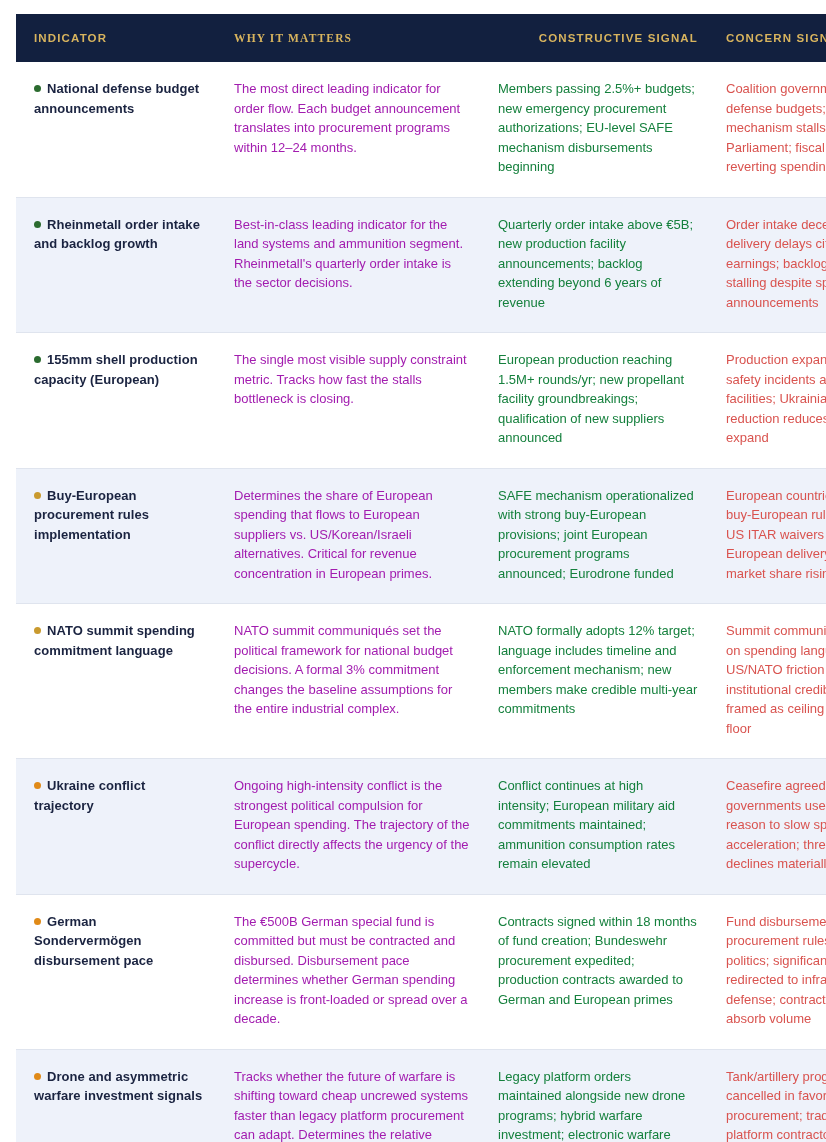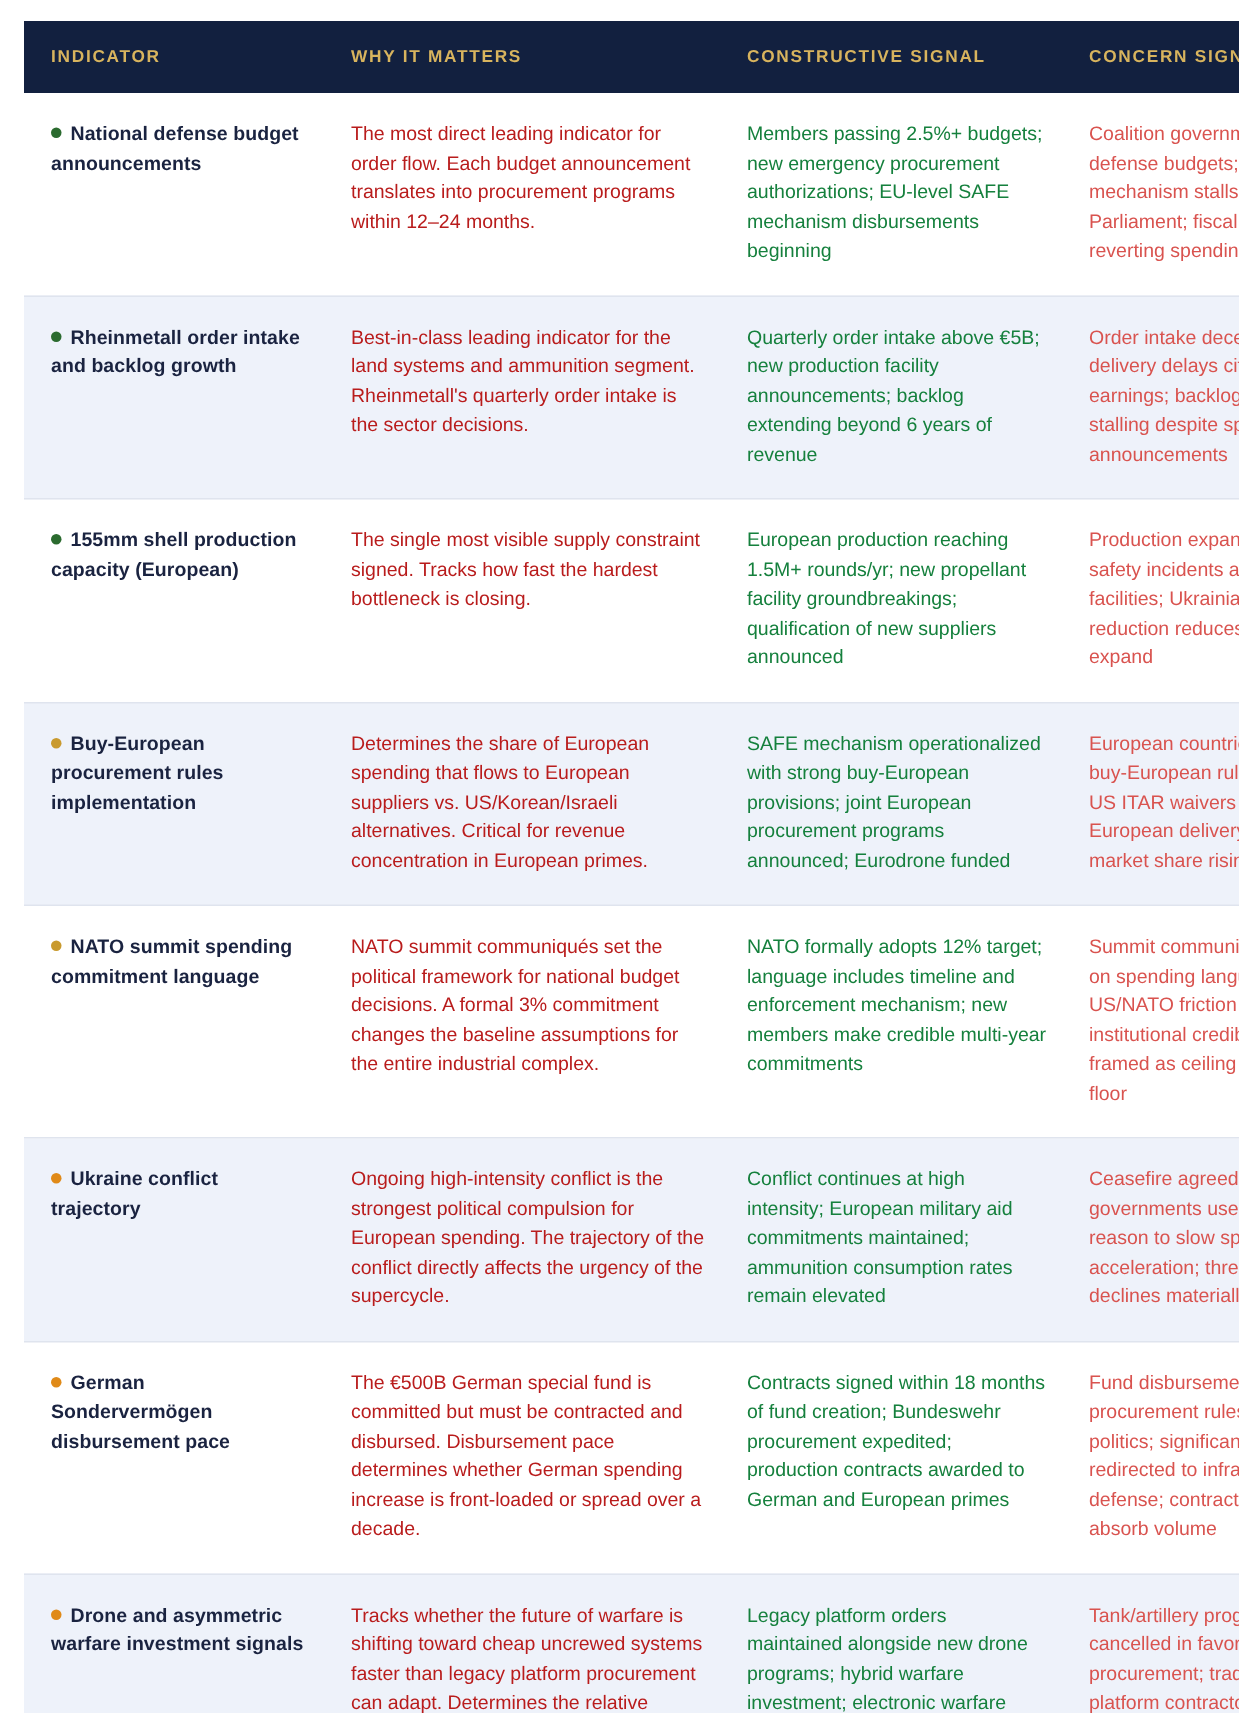--- a/index.html
+++ b/index.html
@@ -34,22 +34,22 @@
     color: #d8b45e;
     font-size: 11.5px;
     font-weight: bold;
     letter-spacing: 1.15px;
     padding: 15px 14px 15px 14px;
     height: 18px;
     text-transform: uppercase;
     white-space: nowrap;
   }
   th.col-indicator   { width: 172px; padding-left: 18px; }
-  th.col-why         { width: 236px; }
-  th.col-constructive{ width: 200px; }
+  th.col-why         { width: 236px; font-family: Liberation Serif, serif; }
+  th.col-constructive{ width: 200px; text-align: right; }
   th.col-concern     { width: 186px; }
 
   
   tbody tr {
     background: #ffffff;
   }
   tbody tr.alt {
     background: #eef2fa;
   }
   tbody td {
@@ -59,21 +59,21 @@
     font-size: 13px;
     line-height: 19.5px;
   }
   tbody td.c-indicator {
     padding-left: 18px;
     color: #1a2340;
     font-weight: bold;
     letter-spacing: 0.05px;
   }
   tbody td.c-why {
-    color: #b91c1c;
+    color: #a21caf;
   }
   tbody td.c-constructive {
     color: #15803d;
   }
   tbody td.c-concern {
     color: #d9534f;
   }
   .bullet {
     display: inline-block;
     width: 7px;
@@ -107,21 +107,21 @@
           <td class="c-concern">Coalition governments delaying defense budgets; SAFE mechanism stalls in European Parliament; fiscal pressure reverting spending to 2% cap</td>
         </tr>
         <tr class="alt">
           <td class="c-indicator"><span class="bullet green"></span><span>Rheinmetall order intake and backlog growth</span></td>
           <td class="c-why">Best-in-class leading indicator for the land systems and ammunition segment. Rheinmetall's quarterly order intake is the sector decisions.</td>
           <td class="c-constructive">Quarterly order intake above €5B; new production facility announcements; backlog extending beyond 6 years of revenue</td>
           <td class="c-concern">Order intake decelerating; delivery delays cited in earnings; backlog growth stalling despite spending announcements</td>
         </tr>
         <tr>
           <td class="c-indicator"><span class="bullet green"></span><span>155mm shell production capacity (European)</span></td>
-          <td class="c-why">The single most visible supply constraint signed. Tracks how fast the hardest bottleneck is closing.</td>
+          <td class="c-why">The single most visible supply constraint metric. Tracks how fast the stalls bottleneck is closing.</td>
           <td class="c-constructive">European production reaching 1.5M+ rounds/yr; new propellant facility groundbreakings; qualification of new suppliers announced</td>
           <td class="c-concern">Production expansion delayed; safety incidents at propellant facilities; Ukrainian demand reduction reduces urgency to expand</td>
         </tr>
         <tr class="alt">
           <td class="c-indicator"><span class="bullet amber"></span><span>Buy-European procurement rules implementation</span></td>
           <td class="c-why">Determines the share of European spending that flows to European suppliers vs. US/Korean/Israeli alternatives. Critical for revenue concentration in European primes.</td>
           <td class="c-constructive">SAFE mechanism operationalized with strong buy-European provisions; joint European procurement programs announced; Eurodrone funded</td>
           <td class="c-concern">European countries bypass buy-European rules for speed; US ITAR waivers expedited for European delivery; Korean/US market share rising</td>
         </tr>
         <tr>

